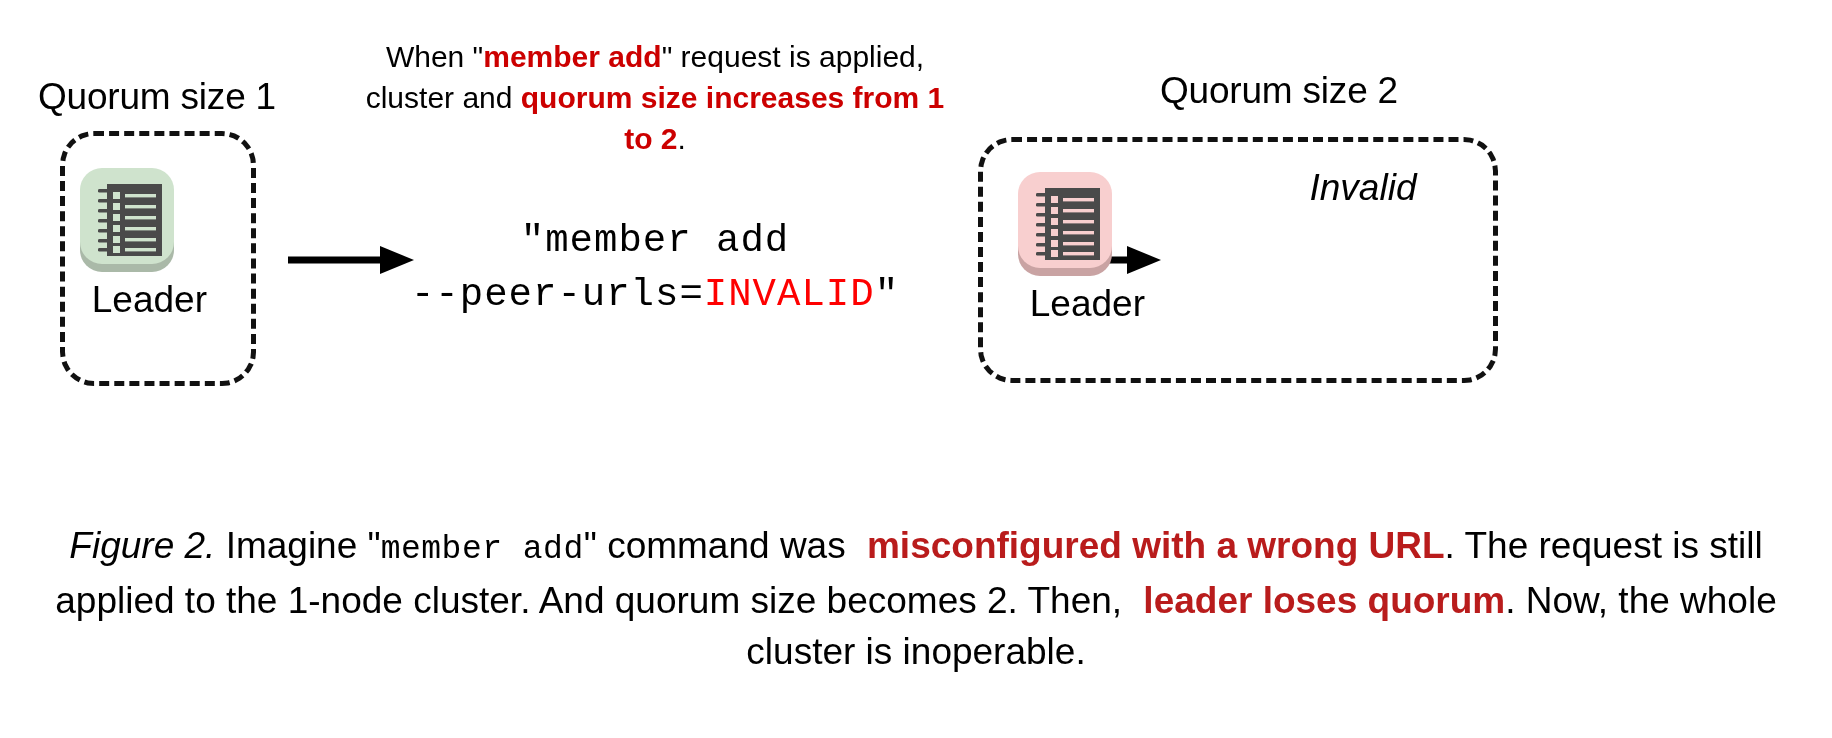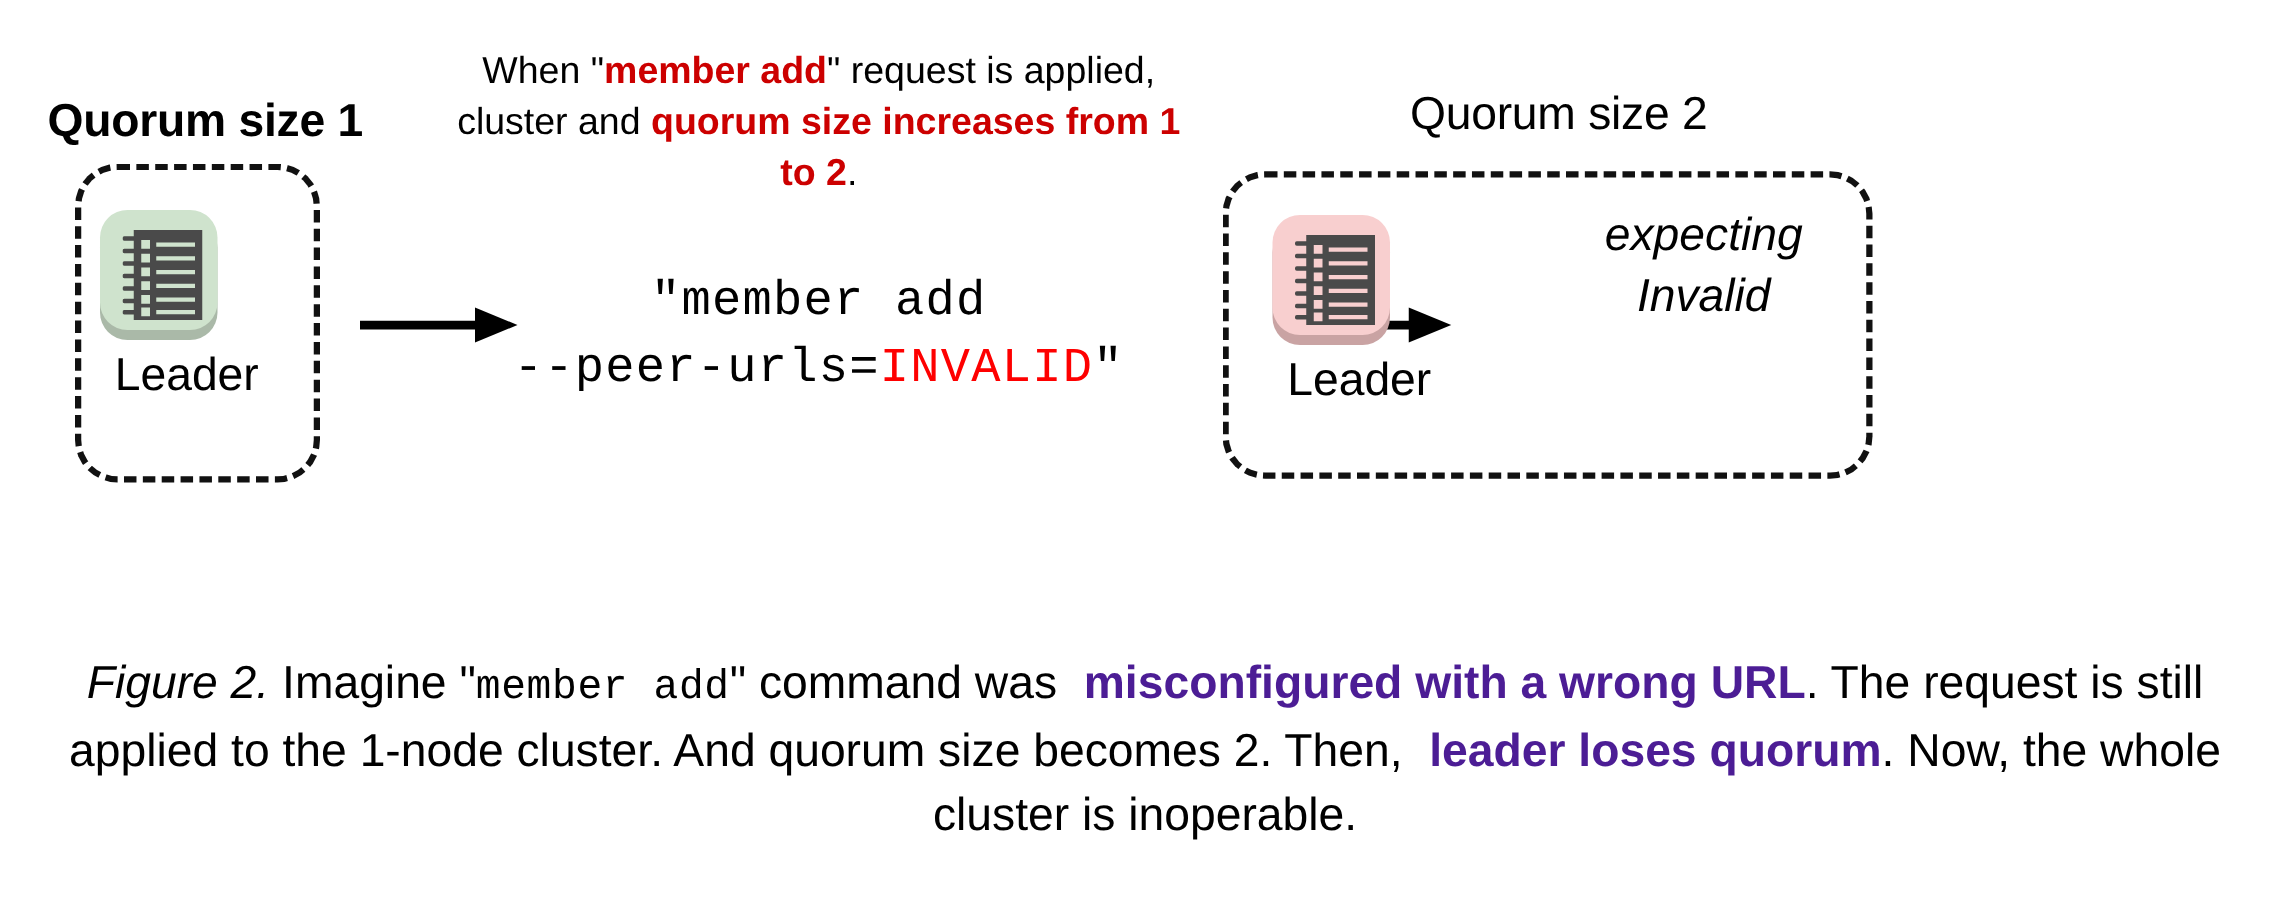--- a/index.html
+++ b/index.html
@@ -21,22 +21,22 @@
   .bright-red { color: #fe0000; }
 
   
   .quorum-label {
     font-size: 37px;
     font-weight: 400;
     letter-spacing: -0.2px;
     white-space: nowrap;
     color: #000;
   }
-  #quorum-label-left  { left: 38px;  top: 76px; font-weight: bold; }
-  #quorum-label-right { left: 1128px; top: 70px; }
+  #quorum-label-left  { left: 38px;  top: 76px; }
+  #quorum-label-right { left: 1160px; top: 70px; }
 
   
   .cluster-box {
     border: 5px dashed #111111;
     border-radius: 34px;
     box-sizing: border-box;
     background: transparent;
   }
   #cluster-box-left  { left: 60px;  top: 131px; width: 196px; height: 255px; }
   #cluster-box-right { left: 978px; top: 137px; width: 520px; height: 246px; }
@@ -143,21 +143,21 @@
     line-height: 51px;
     color: #000;
   }
   #figure-caption .fig-num { font-style: italic; }
   #figure-caption .mono {
     font-family: "Liberation Mono", "DejaVu Sans Mono", monospace;
     font-size: 33px;
     font-stretch: normal;
     letter-spacing: 0.5px;
   }
-  #figure-caption b { color: #4c1d95; margin-left: 11px; }
+  #figure-caption b { color: #b91c1c; margin-left: 11px; }
 </style>
 </head>
 <body>
 
 <div class="abs quorum-label" id="quorum-label-left">Quorum size 1</div>
 
 <div class="abs cluster-box" id="cluster-box-left"></div>
 
 <div class="node" id="node-left">
   <div class="node-icon-wrap">
@@ -249,19 +249,18 @@
           <rect x="15" y="62" width="7" height="7"></rect>
           <rect x="27" y="64" width="31" height="3.4"></rect>
         </g>
       </svg>
     </div>
   </div>
   <div class="node-label">Leader</div>
 </div>
 
 <div class="abs" id="status-block">
-  <div class="status-line">expecting</div>
   <div class="status-line">Invalid</div>
 </div>
 
 <div class="abs" id="figure-caption">
   <span class="fig-num">Figure 2.</span><span> Imagine "</span><span class="mono">member add</span><span>" command was </span><b>misconfigured with a wrong URL</b><span>. The request is still applied to the 1-node cluster. And quorum size becomes 2. Then, </span><b>leader loses quorum</b><span>. Now, the whole cluster is inoperable.</span>
 </div>
 
 </body></html>

